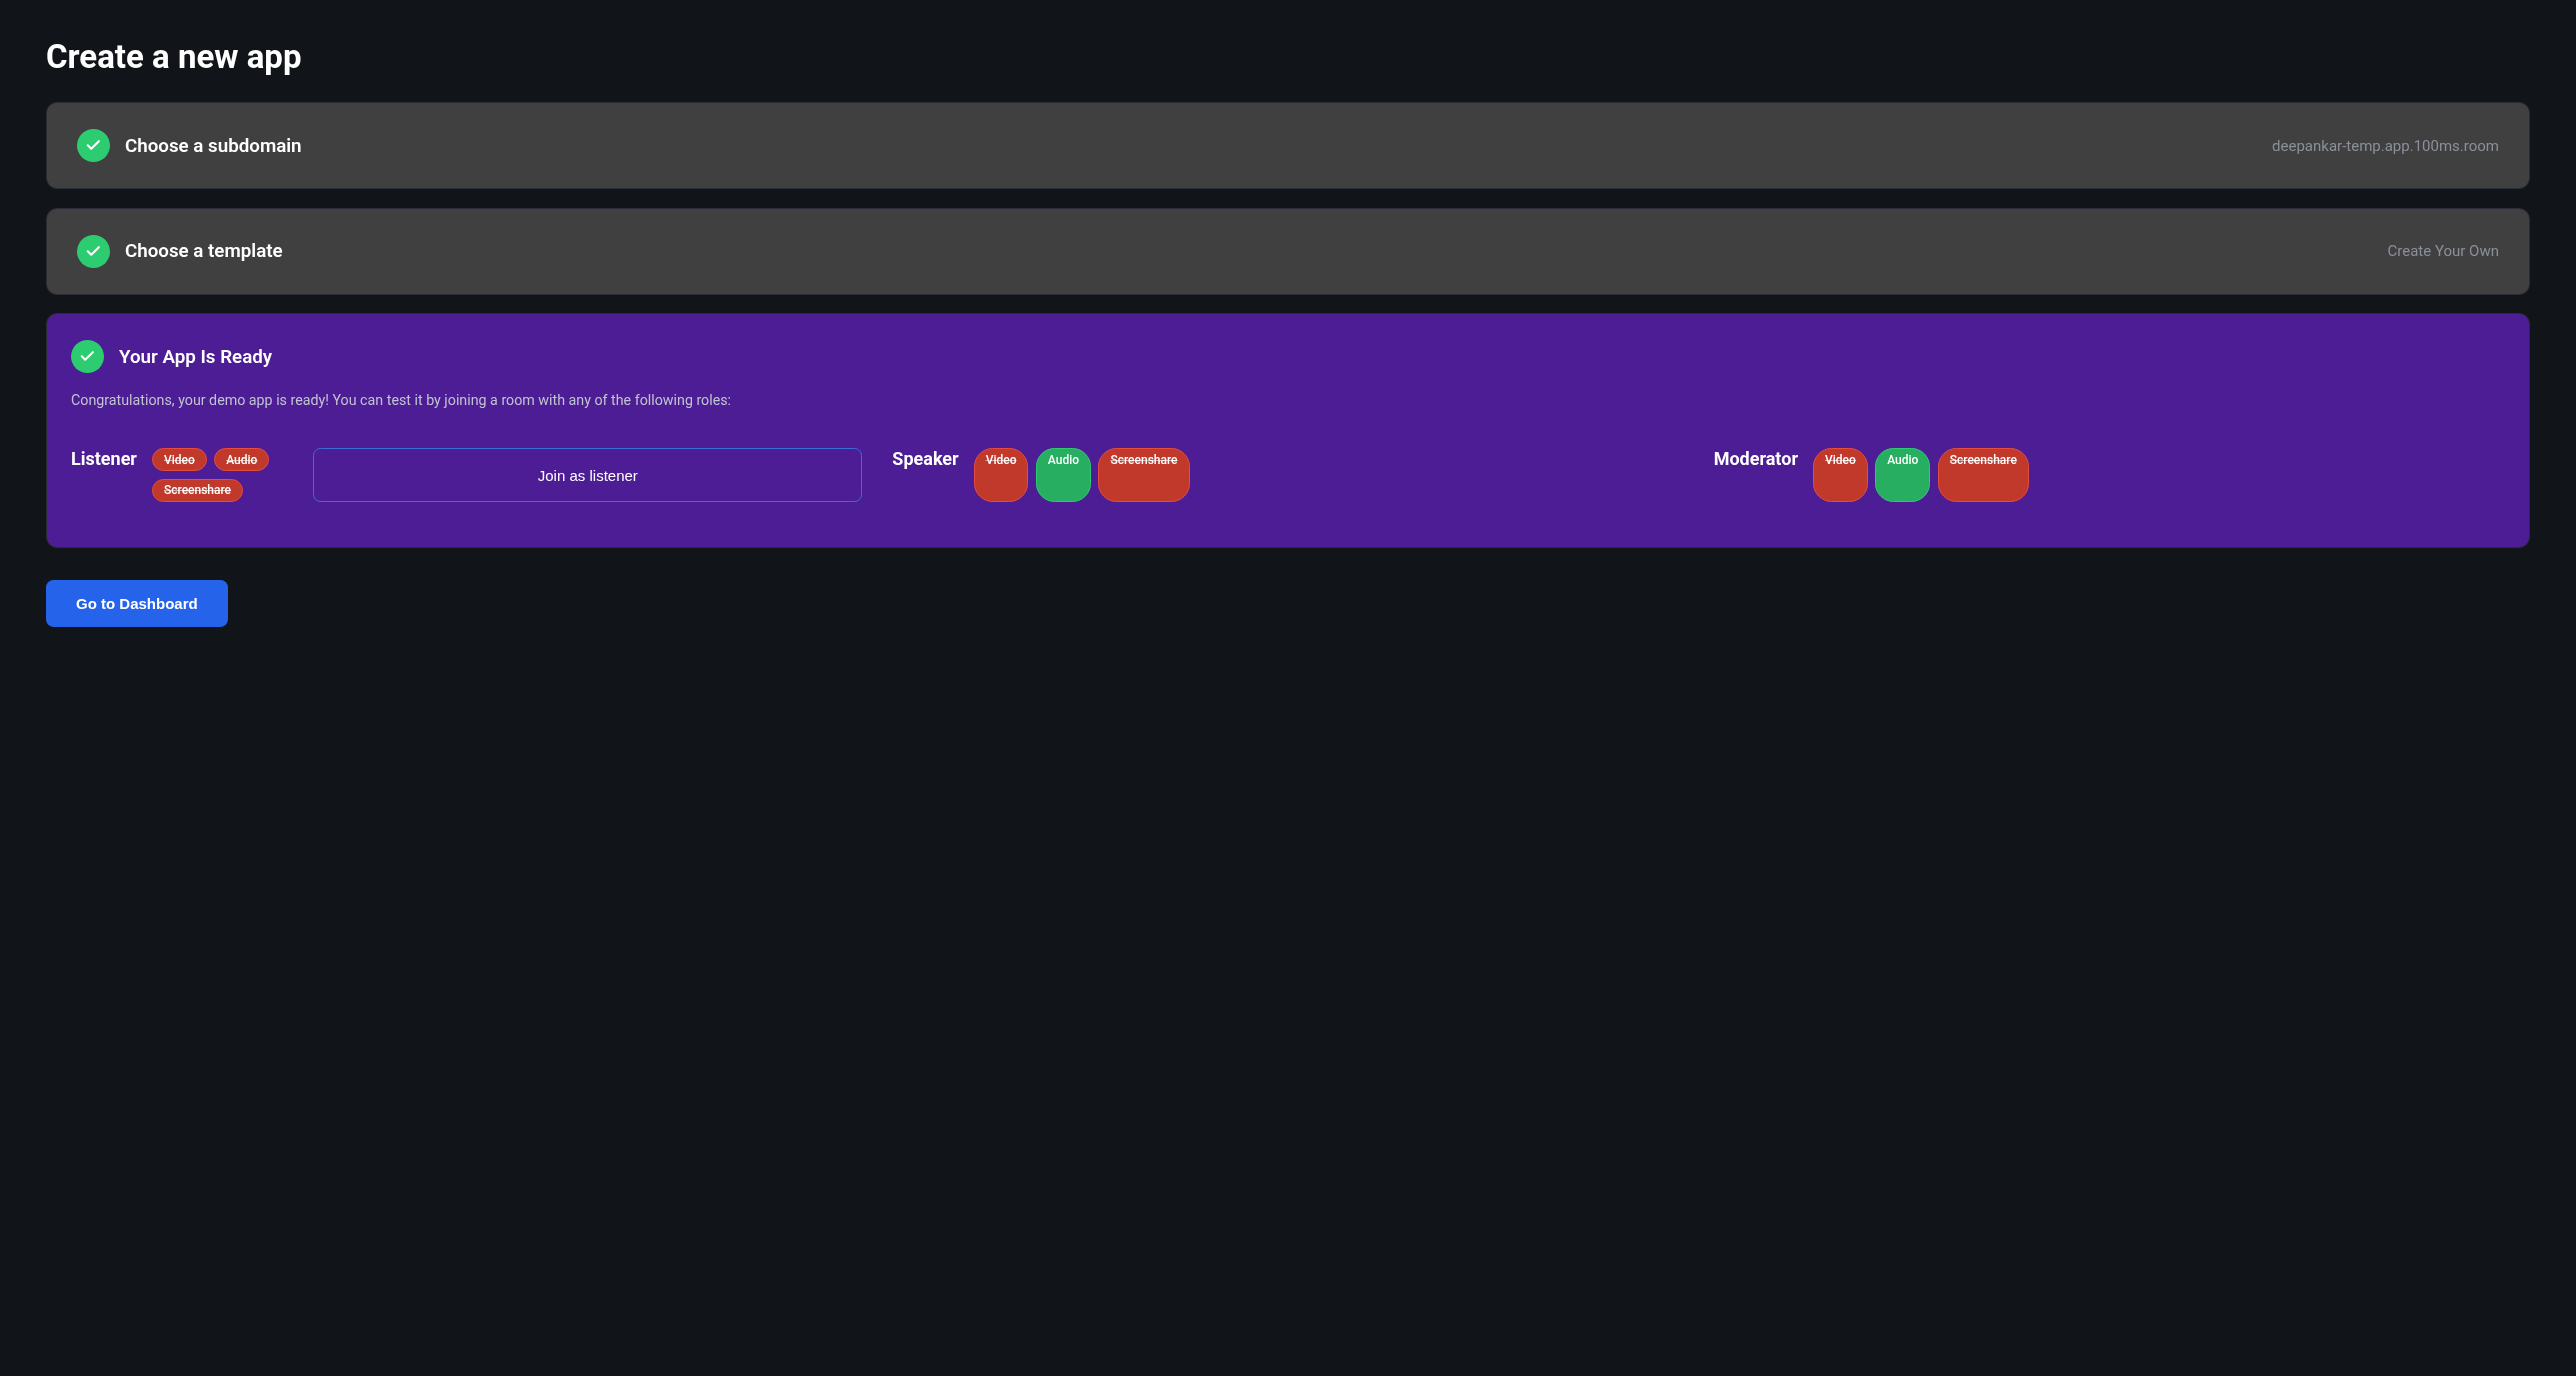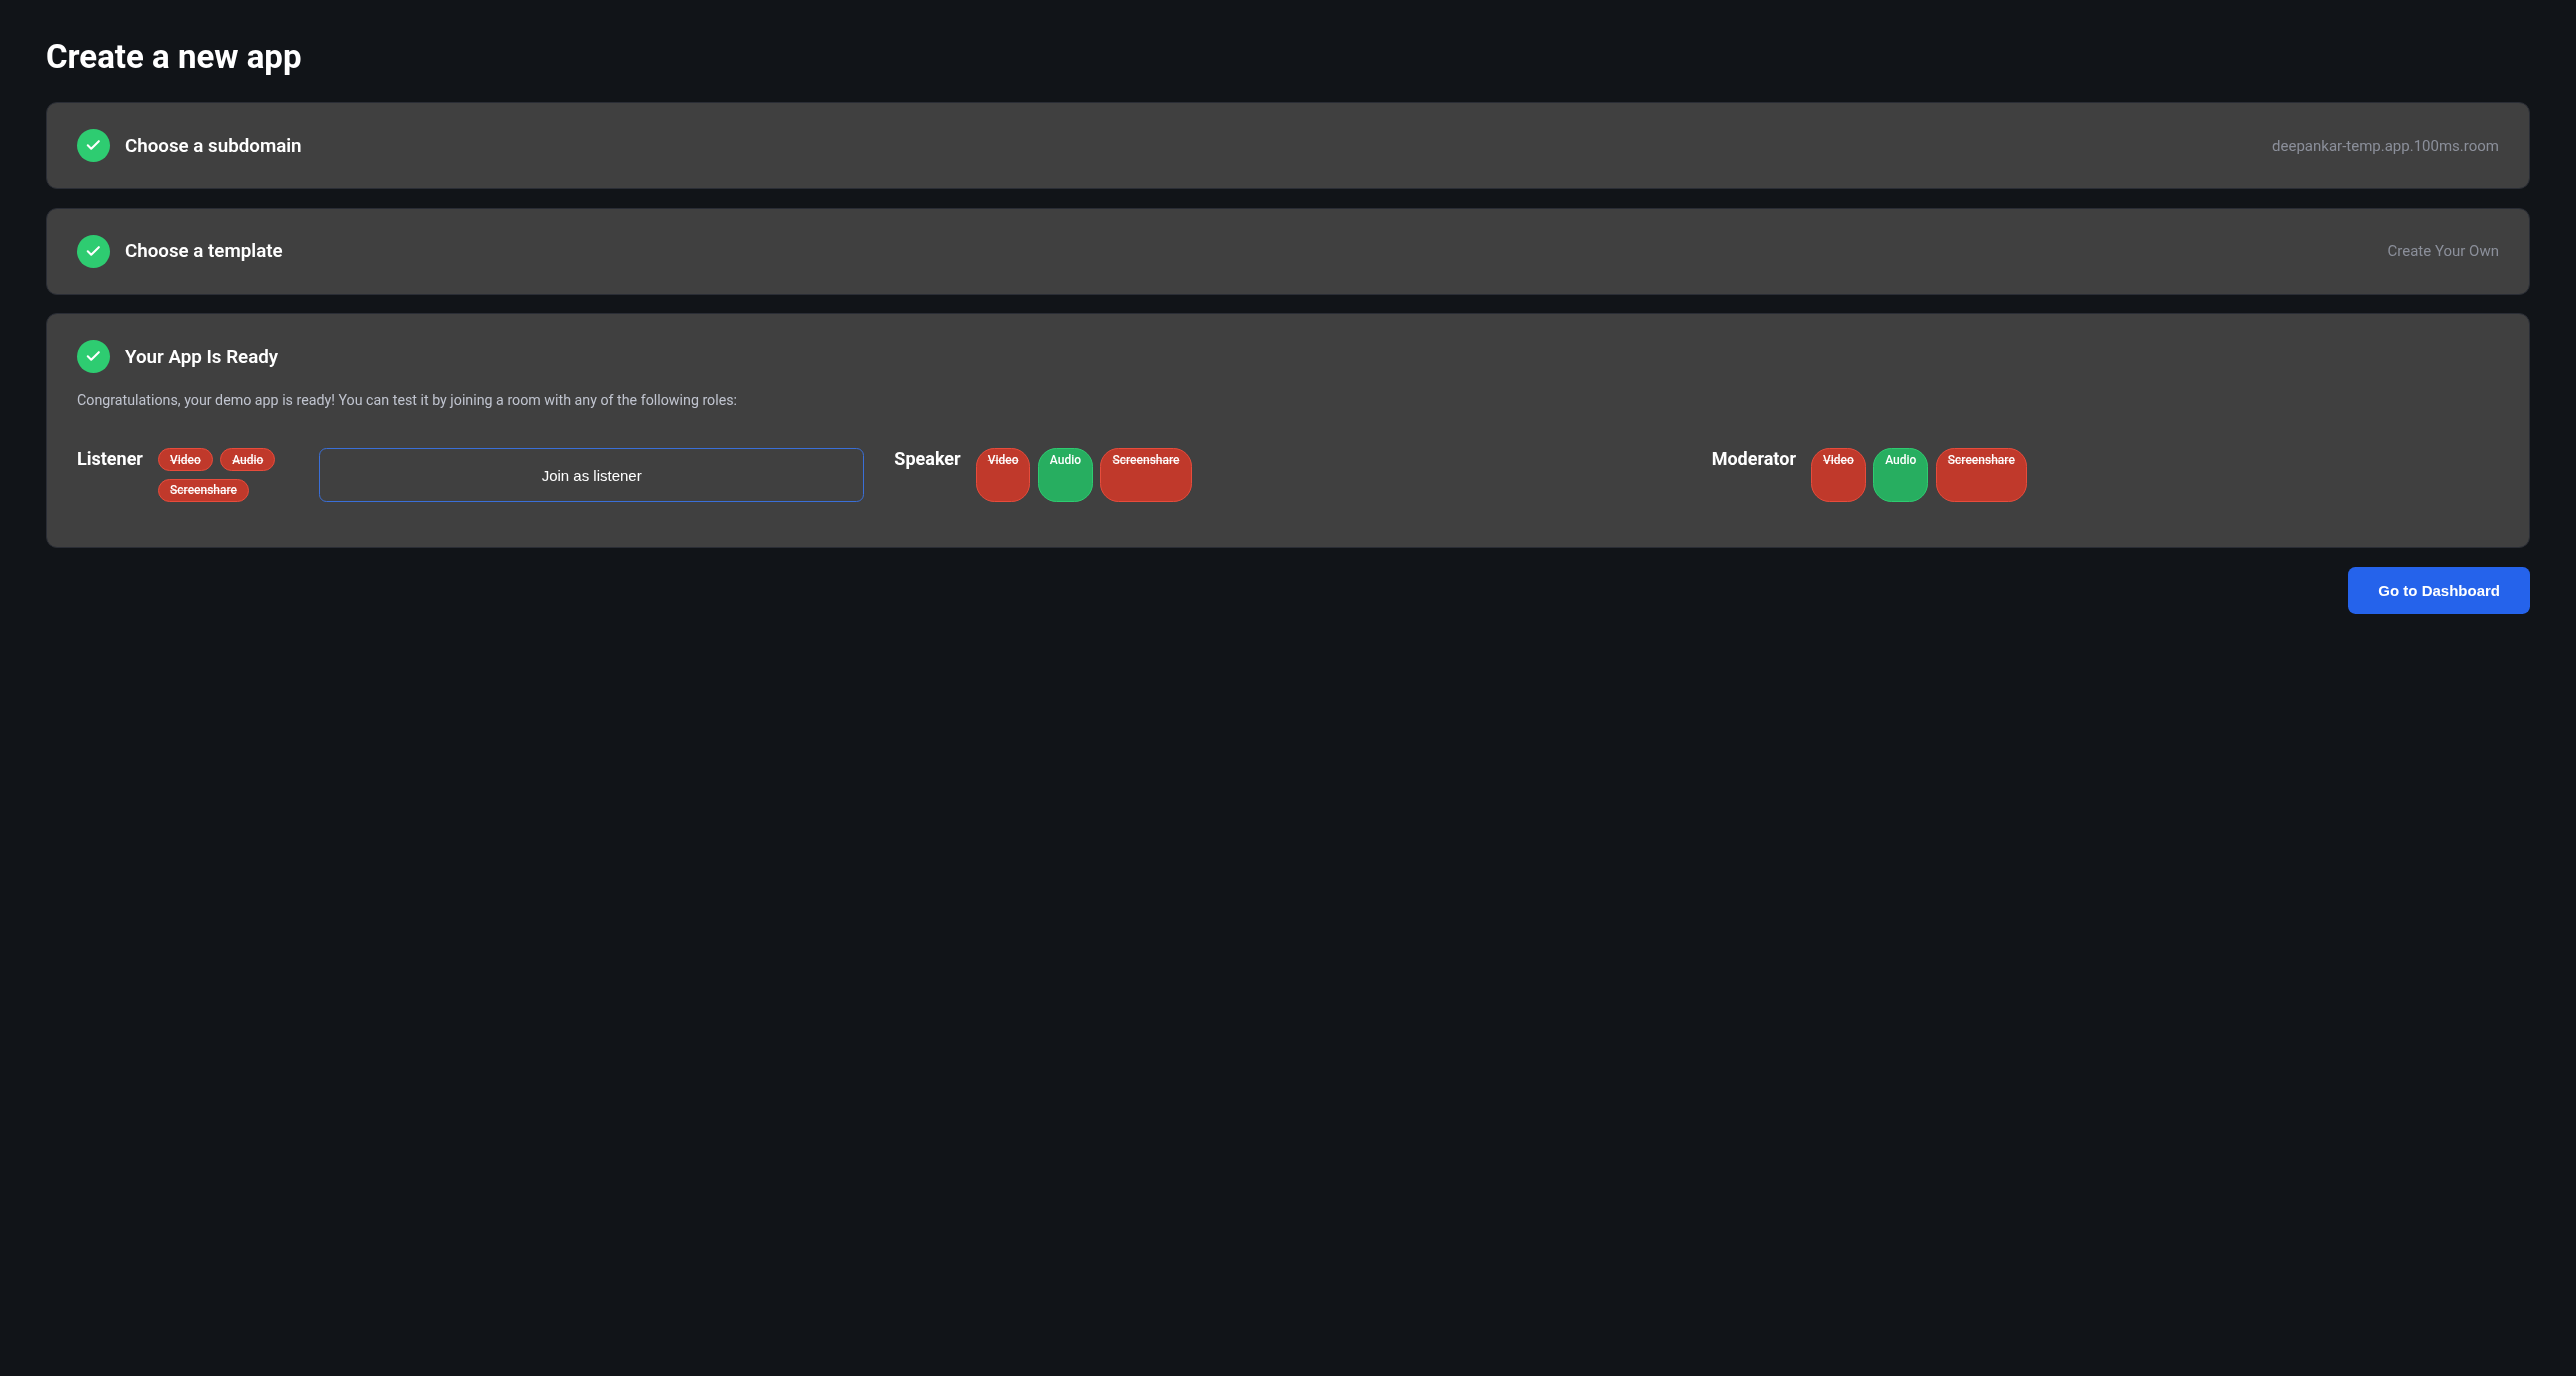--- a/index.html
+++ b/index.html
@@ -64,25 +64,25 @@
       font-weight: 600;
       color: #ffffff;
     }
 
     .card-right-text {
       font-size: 1rem;
       color: #8b8f9a;
     }
 
     .ready-card {
-      background-color: #404040;
+      background-color: #4c1d95;
       border: 0.9px solid #2a2d35;
       border-radius: 11px;
-      padding: 26px 30px;
-      margin-bottom: 19px;
+      padding: 26px 24px;
+      margin-bottom: 32px;
     }
 
     .ready-card-header {
       display: flex;
       align-items: center;
       gap: 15px;
       margin-bottom: 16.6px;
     }
 
     .congrats-text {
@@ -149,21 +149,20 @@
       font-size: 1rem;
       font-weight: 500;
       cursor: pointer;
       width: 100%;
       text-align: center;
       transition: background-color 0.2s;
     }
 
     .bottom-bar {
       display: flex;
-      justify-content: flex-end;
       margin-top: 18.5px;
     }
 
     .dashboard-button {
       background-color: #2563eb;
       color: #ffffff;
       border: none;
       border-radius: 7.4px;
       padding: 15px 30px;
       font-size: 1rem;

